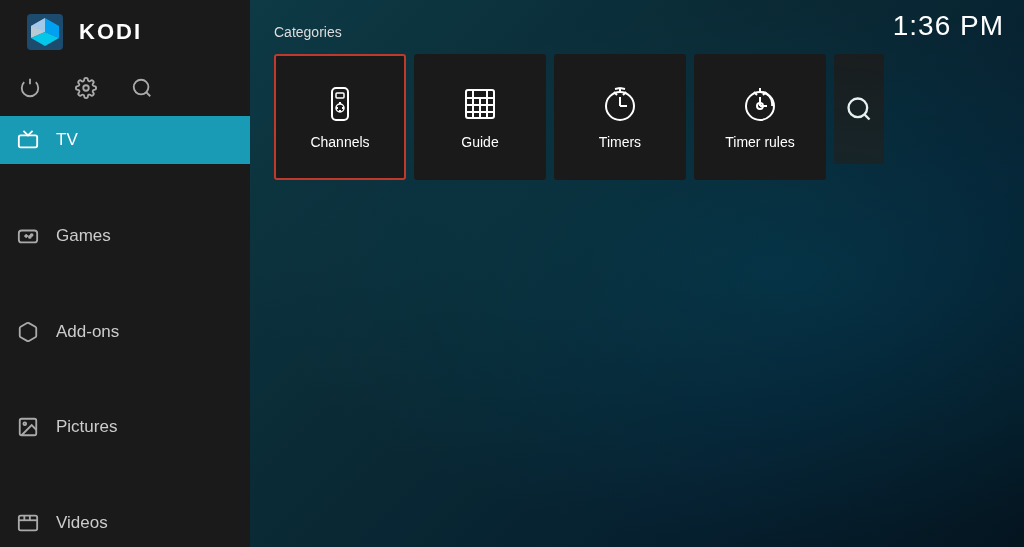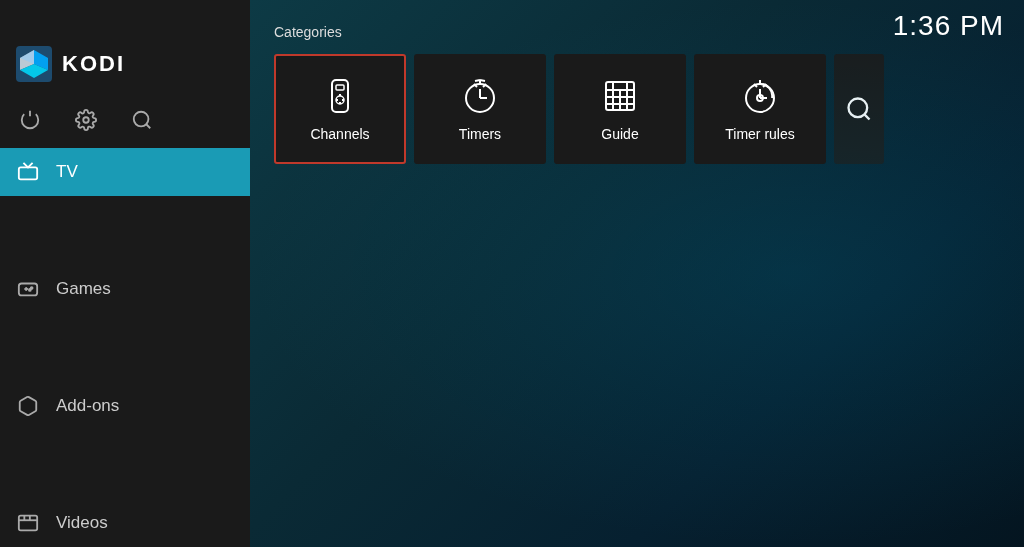--- a/index.html
+++ b/index.html
@@ -20,23 +20,22 @@
       background: #1a1a1a;
       display: flex;
       flex-direction: column;
       position: relative;
       z-index: 10;
     }
 
     .sidebar-header {
       display: flex;
       align-items: center;
-      padding: 14px 16px;
-      gap: 10px;
-      margin-top: 32px;
+      padding: 14px 27px;
+      gap: 16px;
     }
 
     .kodi-logo {
       width: 36px;
       height: 36px;
     }
 
     .kodi-title {
       color: #fff;
       font-size: 22px;
@@ -137,21 +136,21 @@
 
     .category-grid {
       display: flex;
       gap: 8px;
       flex-wrap: nowrap;
       overflow: hidden;
     }
 
     .category-card {
       width: 132px;
-      height: 110px;
+      height: 126px;
       background: #1a1a1a;
       border-radius: 3px;
       display: flex;
       flex-direction: column;
       align-items: center;
       justify-content: center;
       gap: 10px;
       cursor: pointer;
       color: #fff;
       font-size: 14px;
@@ -256,20 +255,30 @@
 
     <div class="nav-item">
       <div class="nav-icon">
         <svg viewBox="0 0 24 24" width="22" height="22" fill="none" stroke="#aaa" stroke-width="2">
           <path d="M21 16V8a2 2 0 0 0-1-1.73l-7-4a2 2 0 0 0-2 0l-7 4A2 2 0 0 0 3 8v8a2 2 0 0 0 1 1.73l7 4a2 2 0 0 0 2 0l7-4A2 2 0 0 0 21 16z"></path>
         </svg>
       </div>
       <span class="nav-label">Add-ons</span>
     </div>
 
+    <div class="nav-item">
+      <div class="nav-icon">
+        <svg viewBox="0 0 24 24" width="22" height="22" fill="none" stroke="#aaa" stroke-width="2">
+          <rect x="3" y="3" width="18" height="18" rx="2"></rect>
+          <circle cx="8.5" cy="8.5" r="1.5"></circle>
+          <polyline points="21 15 16 10 5 21"></polyline>
+        </svg>
+      </div>
+      <span class="nav-label">Pictures</span>
+    </div>
 
     <div class="nav-item">
       <div class="nav-icon">
         <svg viewBox="0 0 24 24" width="22" height="22" fill="none" stroke="#aaa" stroke-width="2">
           <rect x="2" y="4" width="20" height="16" rx="2"></rect>
           <line x1="2" y1="9" x2="22" y2="9"></line>
           <line x1="8" y1="4" x2="8" y2="9"></line>
           <line x1="14" y1="4" x2="14" y2="9"></line>
         </svg>
       </div>
@@ -296,20 +305,38 @@
           <rect x="12" y="4" width="16" height="32" rx="4" stroke="#fff" stroke-width="2"></rect>
           <circle cx="20" cy="24" r="4" stroke="#fff" stroke-width="1.5"></circle>
           <rect x="16" y="9" width="8" height="5" rx="1" stroke="#fff" stroke-width="1.5"></rect>
           <line x1="20" y1="18" x2="20" y2="20"></line>
           <line x1="16" y1="24" x2="18" y2="24"></line>
           <line x1="22" y1="24" x2="24" y2="24"></line>
           <line x1="20" y1="28" x2="20" y2="26"></line>
         </svg>
       </div>
       <span class="card-label">Channels</span>
+    </div>
+
+    <div class="category-card">
+      <div class="card-icon">
+        <svg viewBox="0 0 40 40" width="40" height="40" fill="none" stroke="#fff" stroke-width="2">
+          <rect x="6" y="6" width="28" height="28" rx="2"></rect>
+          <line x1="6" y1="14" x2="34" y2="14"></line>
+          <line x1="6" y1="21" x2="34" y2="21"></line>
+          <line x1="6" y1="28" x2="34" y2="28"></line>
+          <line x1="13" y1="6" x2="13" y2="14"></line>
+          <line x1="27" y1="6" x2="27" y2="14"></line>
+
+          <line x1="13" y1="14" x2="13" y2="34"></line>
+          <line x1="20" y1="14" x2="20" y2="34"></line>
+          <line x1="27" y1="14" x2="27" y2="34"></line>
+        </svg>
+      </div>
+      <span class="card-label">Guide</span>
     </div>
 
     <div class="category-card">
       <div class="card-icon">
         <svg viewBox="0 0 40 40" width="40" height="40" fill="none" stroke="#fff" stroke-width="2">
           <circle cx="20" cy="22" r="14"></circle>
           <line x1="20" y1="8" x2="20" y2="4"></line>
           <line x1="15" y1="5" x2="20" y2="4"></line>
           <line x1="25" y1="5" x2="20" y2="4"></line>
           <line x1="20" y1="22" x2="20" y2="13"></line>
@@ -317,38 +344,20 @@
           <line x1="14" y1="8" x2="17" y2="11"></line>
           <line x1="26" y1="8" x2="23" y2="11"></line>
         </svg>
       </div>
       <span class="card-label">Timers</span>
     </div>
 
     <div class="category-card">
       <div class="card-icon">
         <svg viewBox="0 0 40 40" width="40" height="40" fill="none" stroke="#fff" stroke-width="2">
-          <rect x="6" y="6" width="28" height="28" rx="2"></rect>
-          <line x1="6" y1="14" x2="34" y2="14"></line>
-          <line x1="6" y1="21" x2="34" y2="21"></line>
-          <line x1="6" y1="28" x2="34" y2="28"></line>
-          <line x1="13" y1="6" x2="13" y2="14"></line>
-          <line x1="27" y1="6" x2="27" y2="14"></line>
-
-          <line x1="13" y1="14" x2="13" y2="34"></line>
-          <line x1="20" y1="14" x2="20" y2="34"></line>
-          <line x1="27" y1="14" x2="27" y2="34"></line>
-        </svg>
-      </div>
-      <span class="card-label">Guide</span>
-    </div>
-
-    <div class="category-card">
-      <div class="card-icon">
-        <svg viewBox="0 0 40 40" width="40" height="40" fill="none" stroke="#fff" stroke-width="2">
           <circle cx="20" cy="22" r="14"></circle>
           <line x1="20" y1="8" x2="20" y2="4"></line>
           <line x1="20" y1="22" x2="20" y2="13"></line>
           <line x1="20" y1="22" x2="27" y2="22"></line>
 
           <line x1="14" y1="8" x2="17" y2="11"></line>
           <line x1="26" y1="8" x2="23" y2="11"></line>
           <circle cx="20" cy="22" r="3"></circle>
           <path d="M20 8 a12 12 0 0 1 12 14"></path>
         </svg>

